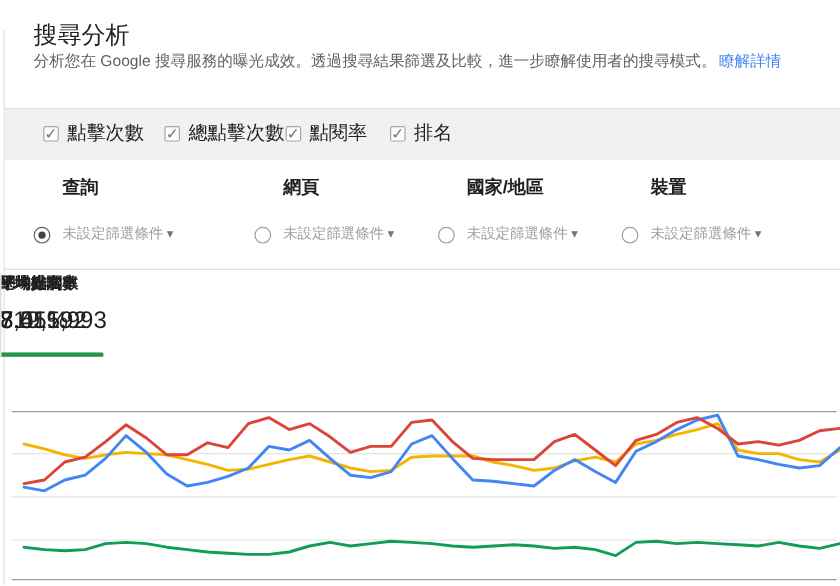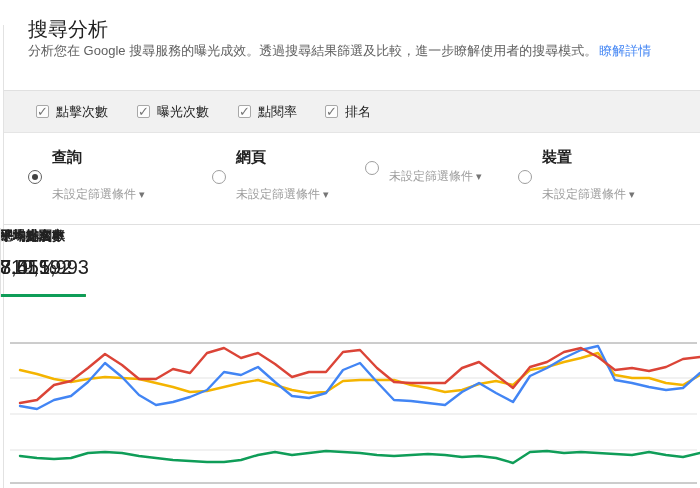--- a/index.html
+++ b/index.html
@@ -12,24 +12,24 @@
   .subtitle { position:absolute; left:28px; top:42px; font-size:13px; color:#616161; white-space:nowrap; }
   .subtitle a { color:#4285f4; text-decoration:none; margin-left:2px; cursor:pointer; }
 
   .toggle-bar { position:absolute; left:4px; top:90px; width:696px; height:43px;
     background:#f1f1f1; border-top:1px solid #e0e0e0; border-bottom:1px solid #e5e5e5; }
   .toggle { position:absolute; top:0; height:41px; display:flex; align-items:center; cursor:pointer; }
   .toggle:nth-child(1){ left:32px; } .toggle:nth-child(2){ left:133px; }
   .toggle:nth-child(3){ left:234px; } .toggle:nth-child(4){ left:321px; }
   .cbox { width:13px; height:13px; background:#fdfdfd; border:1px solid #a8a8a8; border-radius:2px;
     margin-right:7px; font-size:13px; line-height:11px; text-align:center; color:#757575; font-weight:bold; }
-  .toggle-label { font-size:13px; color:#212121; }
+  .toggle-label { font-size:16px; color:#212121; }
 
   .dim-row { position:absolute; left:4px; top:133px; width:696px; height:91px; background:#fff; }
-  .dim-tab { position:absolute; top:15px; display:flex; align-items:center; cursor:pointer; }
+  .dim-tab { position:absolute; top:15px; display:flex; align-items:flex-end; cursor:pointer; }
   .dim-tab:nth-child(1){ left:24px; } .dim-tab:nth-child(2){ left:208px; }
   .dim-tab:nth-child(3){ left:361px; } .dim-tab:nth-child(4){ left:514px; }
   .radio { width:14px; height:14px; border:1px solid #9e9e9e; border-radius:50%; margin:2px 10px 0 0;
     position:relative; background:#fff; }
   .radio.selected { border-color:#616161; }
   .radio.selected::after { content:""; position:absolute; left:3px; top:3px; width:6px; height:6px;
     border-radius:50%; background:#424242; }
   .dim-label { font-size:15px; font-weight:bold; color:#212121; line-height:18px; }
   .filter-dd { margin-top:20px; font-size:12px; color:#9e9e9e; cursor:pointer; white-space:nowrap; }
   .filter-dd .arrow { color:#757575; font-size:11px; margin-left:3px; }
@@ -56,21 +56,21 @@
   <div class="title">搜尋分析</div>
   <div class="subtitle"><span>分析您在 Google 搜尋服務的曝光成效。透過搜尋結果篩選及比較，進一步瞭解使用者的搜尋模式。</span><a>瞭解詳情</a></div>
 
   <div class="toggle-bar">
     <div class="toggle">
       <span class="cbox">✓</span>
       <span class="toggle-label">點擊次數</span>
     </div>
     <div class="toggle">
       <span class="cbox">✓</span>
-      <span class="toggle-label">曝光次數</span>
+      <span class="toggle-label">總點擊次數</span>
     </div>
     <div class="toggle">
       <span class="cbox">✓</span>
       <span class="toggle-label">點閱率</span>
     </div>
     <div class="toggle">
       <span class="cbox">✓</span>
       <span class="toggle-label">排名</span>
     </div>
   </div>
@@ -86,20 +86,21 @@
     <div class="dim-tab">
       <span class="radio"></span>
       <span>
         <div class="dim-label">網頁</div>
         <div class="filter-dd"><span>未設定篩選條件</span><span class="arrow">▾</span></div>
       </span>
     </div>
     <div class="dim-tab">
       <span class="radio"></span>
       <span>
+        <div class="dim-label">國家/地區</div>
         <div class="filter-dd"><span>未設定篩選條件</span><span class="arrow">▾</span></div>
       </span>
     </div>
     <div class="dim-tab">
       <span class="radio"></span>
       <span>
         <div class="dim-label">裝置</div>
         <div class="filter-dd"><span>未設定篩選條件</span><span class="arrow">▾</span></div>
       </span>
     </div>

